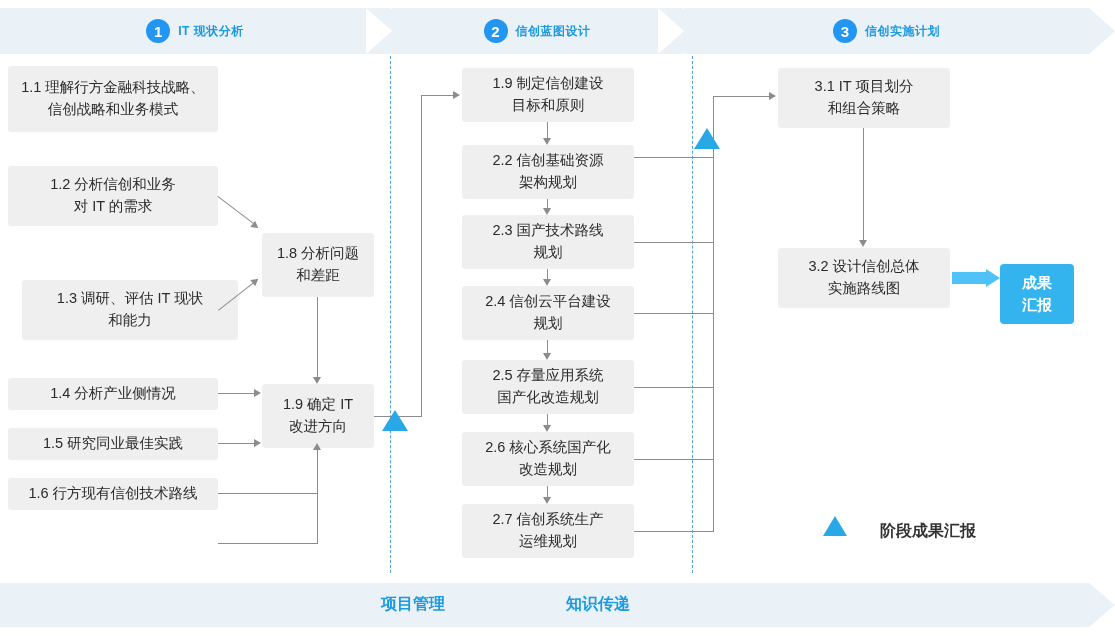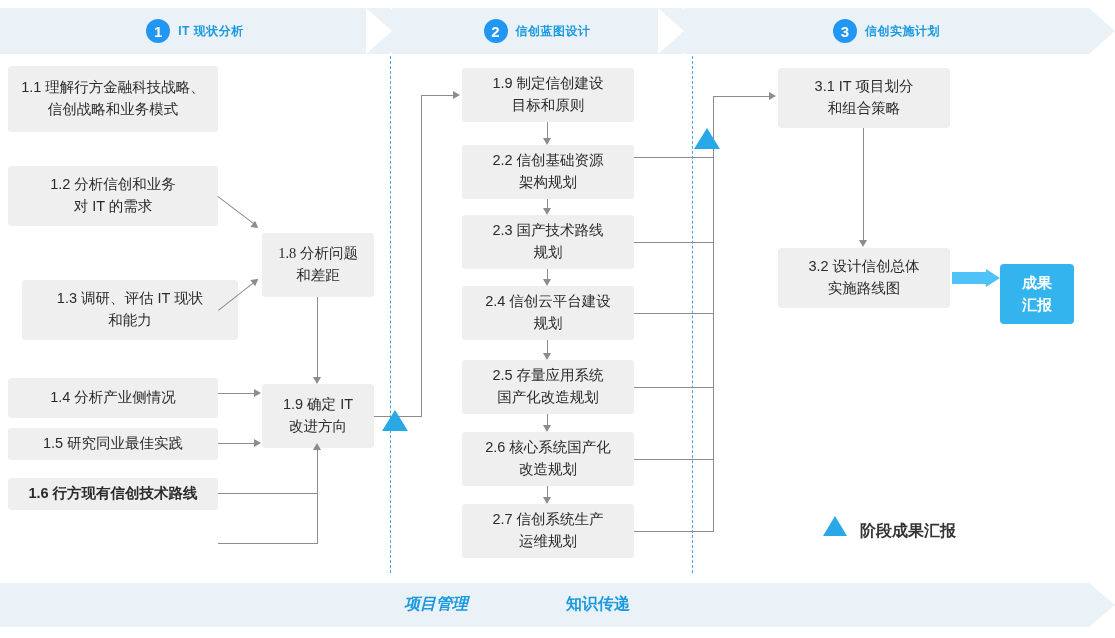--- a/index.html
+++ b/index.html
@@ -101,21 +101,21 @@
     border-right:13px solid transparent;
     border-bottom:21px solid #29a8e8;
   }
   .legend-tri{
     position:absolute;width:0;height:0;
     border-left:12px solid transparent;
     border-right:12px solid transparent;
     border-bottom:20px solid #29a8e8;
   }
   .legend-text{
-    position:absolute;font-size:16px;font-weight:bold;color:#333;
+    position:absolute;font-size:16px;font-weight:bold;color:#333;margin-left:20px;
   }
 </style>
 </head>
 <body>
 
 <div class="root">
 
   <div class="phase-bar">
 
     <div class="phase" style="left:0px;width:390px;">
@@ -147,25 +147,25 @@
 
   <div class="dash" style="left:390px;top:56px;height:517px;"></div>
   <div class="dash" style="left:692px;top:56px;height:517px;"></div>
 
   <div class="box" style="left:8px;top:66px;width:210px;height:66px;">1.1 理解行方金融科技战略、
 信创战略和业务模式</div>
   <div class="box" style="left:8px;top:166px;width:210px;height:60px;">1.2 分析信创和业务
 对 IT 的需求</div>
   <div class="box" style="left:22px;top:280px;width:216px;height:60px;">1.3 调研、评估 IT 现状
 和能力</div>
-  <div class="box" style="left:8px;top:378px;width:210px;height:40px;">1.4 分析产业侧情况</div>
+  <div class="box" style="left:8px;top:378px;width:210px;height:32px;">1.4 分析产业侧情况</div>
   <div class="box" style="left:8px;top:428px;width:210px;height:32px;">1.5 研究同业最佳实践</div>
-  <div class="box" style="left:8px;top:478px;width:210px;height:32px;font-weight:bold;">1.6 行方现有信创技术路线</div>
-
-  <div class="box" style="left:262px;top:233px;width:112px;height:64px;font-family:Liberation Serif, serif;">1.8 分析问题
+  <div class="box" style="left:8px;top:478px;width:210px;height:32px;">1.6 行方现有信创技术路线</div>
+
+  <div class="box" style="left:262px;top:233px;width:112px;height:64px;">1.8 分析问题
 和差距</div>
   <div class="box" style="left:262px;top:384px;width:112px;height:64px;">1.9 确定 IT
 改进方向</div>
 
   <div class="box" style="left:462px;top:68px;width:172px;height:54px;">1.9 制定信创建设
 目标和原则</div>
   <div class="box" style="left:462px;top:145px;width:172px;height:54px;">2.2 信创基础资源
 架构规划</div>
   <div class="box" style="left:462px;top:215px;width:172px;height:54px;">2.3 国产技术路线
 规划</div>
@@ -240,16 +240,16 @@
   <div class="tri blue-r" style="left:986px;top:269px;"></div>
 
   <div class="milestone" style="left:382px;top:410px;"></div>
   <div class="milestone" style="left:694px;top:128px;"></div>
 
   <div class="legend-tri" style="left:823px;top:516px;"></div>
   <div class="legend-text" style="left:860px;top:521px;">阶段成果汇报</div>
 
   <div class="bottom-bar"></div>
   <div class="bottom-cap"></div>
-  <div class="bottom-label" style="left:404px;font-style:italic;">项目管理</div>
+  <div class="bottom-label" style="left:381px;">项目管理</div>
   <div class="bottom-label" style="left:566px;">知识传递</div>
 
 </div>
 
 </body></html>

